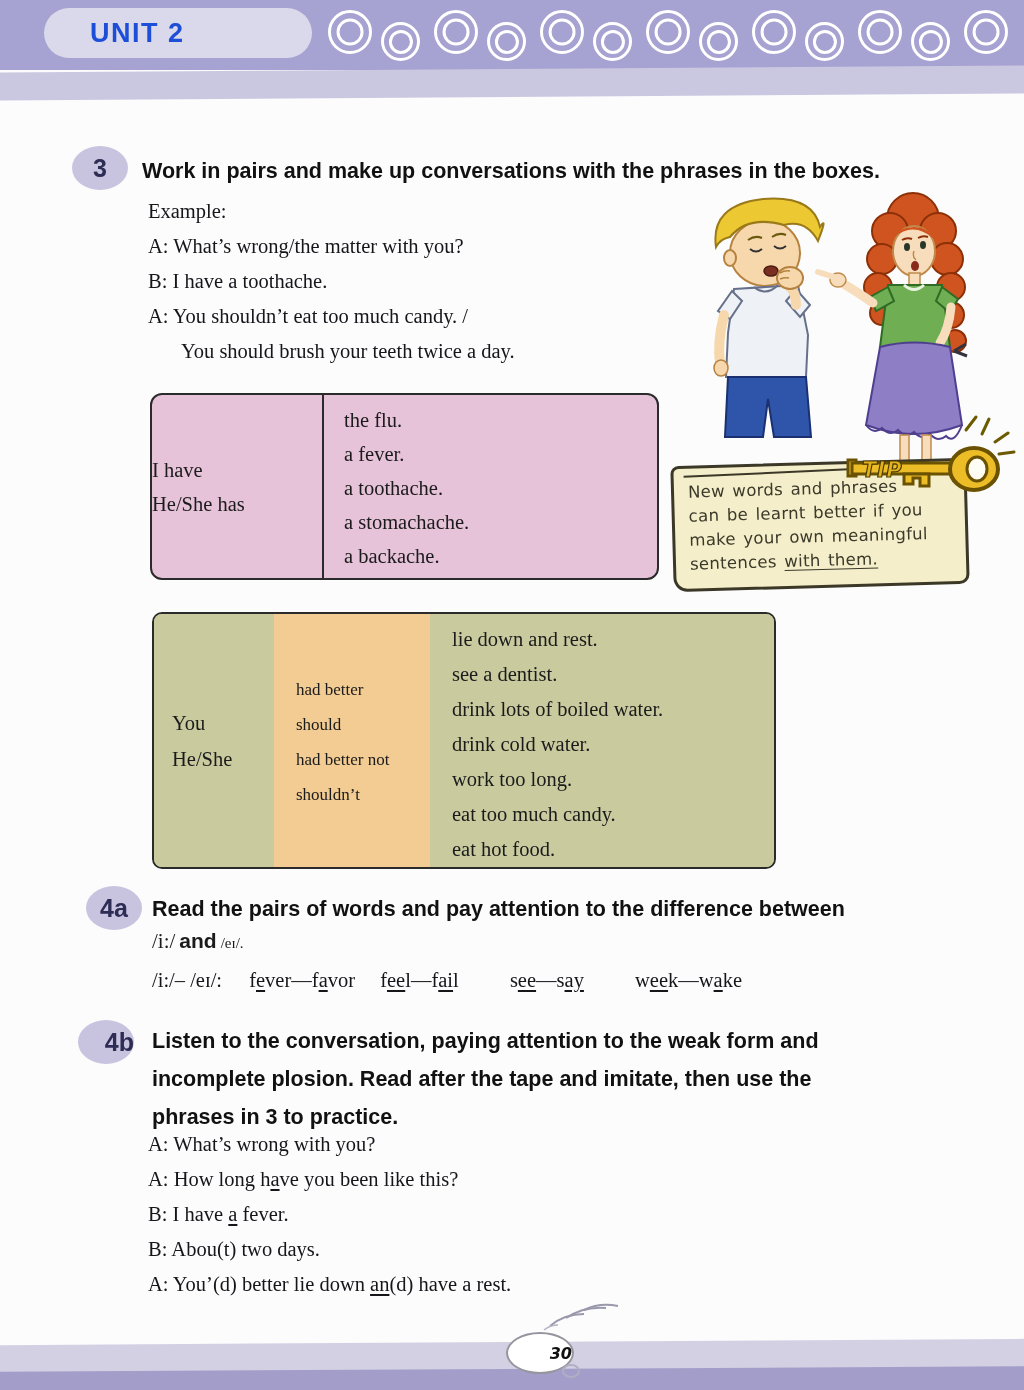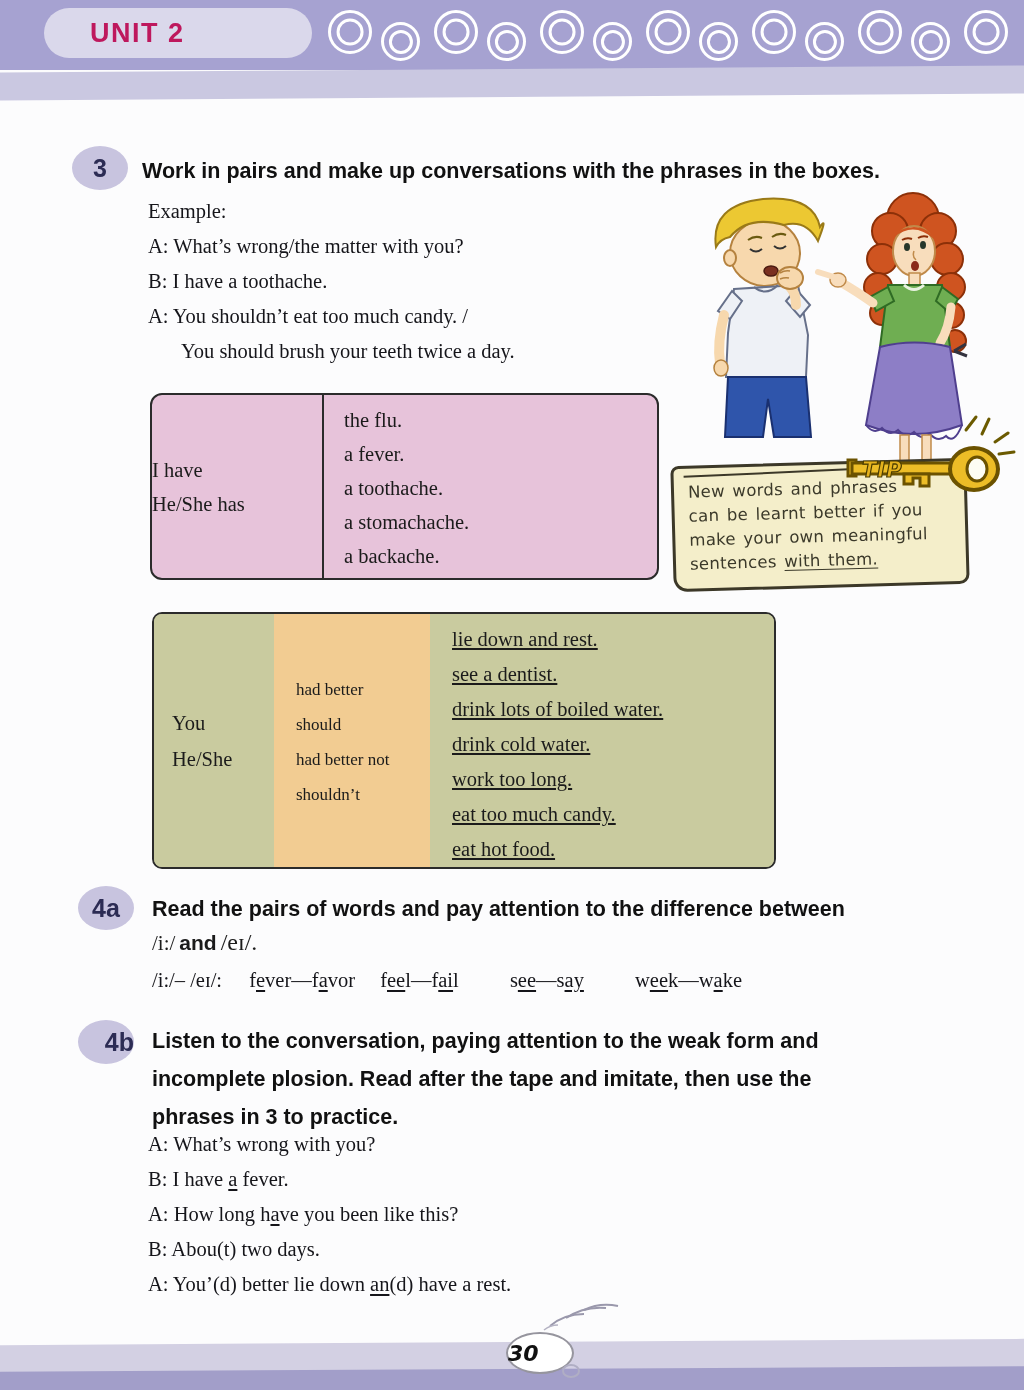--- a/index.html
+++ b/index.html
@@ -3,21 +3,21 @@
 <meta charset="utf-8">
 <style>
   html,body{margin:0;padding:0;}
   .page{position:relative;width:1024px;height:1390px;background:#fcfcfd;overflow:hidden;
         font-family:"Liberation Serif",serif;color:#1b1b1b;}
   
   .band-purple{position:absolute;left:0;top:0;width:100%;height:70px;background:#a6a2d1;}
   .band-light{position:absolute;left:-8px;top:69px;width:1040px;height:28px;background:#cac8e1;transform:rotate(-0.4deg);}
   .unit-pill{position:absolute;left:44px;top:8px;width:268px;height:50px;border-radius:26px;background:#dad8eb;
              display:flex;align-items:center;padding-left:46px;box-sizing:border-box;}
-  .unit-pill span{font-family:"Liberation Sans",sans-serif;font-weight:700;font-size:27px;letter-spacing:1.5px;color:#be185d;}
+  .unit-pill span{font-family:"Liberation Sans",sans-serif;font-weight:700;font-size:27px;letter-spacing:1.5px;color:#1d4ed8;}
   .ring{position:absolute;border:3px solid #ffffff;border-radius:50%;}
   .ring::after{content:"";position:absolute;left:50%;top:50%;transform:translate(-50%,-50%);
                width:55%;height:55%;border:3px solid #ffffff;border-radius:50%;}
   
   .badge{position:absolute;width:56px;height:44px;border-radius:50%;background:#c8c4df;
          display:flex;align-items:center;justify-content:center;
          font-family:"Liberation Sans",sans-serif;font-weight:700;font-size:25px;color:#2c2c54;}
   .h-bold{position:absolute;font-family:"Liberation Sans",sans-serif;font-weight:700;font-size:21.5px;line-height:38px;color:#111;}
   .body-text{position:absolute;font-size:20.5px;line-height:35px;color:#15151a;}
   .indent{padding-left:33px;}
@@ -27,37 +27,37 @@
             border:2px solid #2b2b2b;border-radius:12px;display:flex;overflow:hidden;}
   .pink-left{width:172px;border-right:2px solid #2b2b2b;display:flex;flex-direction:column;justify-content:center;
              box-sizing:border-box;font-size:20.5px;line-height:34px;}
   .pink-right{flex:1;padding:8px 0 0 20px;font-size:20.5px;line-height:34px;}
   
   .modal-box{position:absolute;left:152px;top:612px;width:620px;height:253px;border:2px solid #2b2b2b;border-radius:10px;
              display:flex;overflow:hidden;background:#c9cb9f;}
   .modal-c1{width:120px;display:flex;flex-direction:column;justify-content:center;padding-left:18px;box-sizing:border-box;
             font-size:20.5px;line-height:36px;background:#c9cb9f;}
   .modal-c2{width:156px;background:#f2cc92;padding:58px 0 0 22px;box-sizing:border-box;font-size:17px;line-height:35px;}
-  .modal-c3{flex:1;background:#c9cb9f;padding:8px 4px 0 22px;box-sizing:border-box;font-size:20.5px;line-height:35px;text-decoration:underline;}
+  .modal-c3{flex:1;background:#c9cb9f;padding:8px 4px 0 22px;box-sizing:border-box;font-size:20.5px;line-height:35px;}
   
   .tip-note{position:absolute;left:672px;top:462px;width:296px;height:126px;background:#f4eeca;
             border:3px solid #3c3828;border-radius:8px 16px 10px 14px;transform:rotate(-1.6deg);
             padding:12px 10px 0 14px;box-sizing:border-box;z-index:1;
             font-family:"DejaVu Sans",sans-serif;font-size:16.5px;line-height:24px;color:#3b392a;
             letter-spacing:0.3px;word-spacing:2px;}
   .tip-note::before{content:"";position:absolute;left:10px;top:5px;width:230px;border-top:2px solid #3c3828;transform:rotate(-1deg);}
   .key-wrap{position:absolute;left:846px;top:410px;z-index:2;}
   .tip-label{position:absolute;left:16px;top:48px;font-family:"DejaVu Sans",sans-serif;font-style:italic;font-weight:700;
              font-size:21px;color:#e4b11d;-webkit-text-stroke:1.2px #4a3c00;letter-spacing:1px;z-index:3;}
   
   .footer-light{position:absolute;left:-8px;top:1342px;width:1040px;height:30px;background:#d3d0e3;transform:rotate(-0.35deg);}
   .footer-dark{position:absolute;left:-8px;top:1369px;width:1040px;height:30px;background:#a29ec9;transform:rotate(-0.3deg);}
   .page-oval{position:absolute;left:506px;top:1332px;width:64px;height:38px;background:#ffffff;border:2px solid #96959e;
-             border-radius:50%;display:flex;align-items:center;justify-content:flex-start;z-index:2;
-             font-family:"DejaVu Sans",sans-serif;font-style:italic;font-weight:700;font-size:22px;color:#111;}
+             border-radius:50%;display:flex;align-items:center;justify-content:flex-end;z-index:2;
+             font-family:"DejaVu Sans",sans-serif;font-style:italic;font-weight:700;font-size:16px;color:#111;}
   .page-oval::after{content:"";position:absolute;right:-8px;bottom:-6px;width:14px;height:10px;
                     border:2px solid #b0aec4;border-radius:50%;}
   .swoosh{position:absolute;left:540px;top:1296px;z-index:1;}
   .illus{position:absolute;left:668px;top:185px;}
 </style>
 </head>
 <body>
 
 <div class="page">
 
@@ -208,49 +208,49 @@
       <div>lie down and rest.</div>
       <div>see a dentist.</div>
       <div>drink lots of boiled water.</div>
       <div>drink cold water.</div>
       <div>work too long.</div>
       <div>eat too much candy.</div>
       <div>eat hot food.</div>
     </div>
   </div>
 
-  <div class="badge" style="left:78px;top:886px;">
+  <div class="badge" style="left:86px;top:886px;">
     <span>4a</span>
   </div>
   <div class="h-bold" style="left:152px;top:890px;width:860px;">Read the pairs of words and pay attention to the difference between</div>
   <div style="position:absolute;left:152px;top:929px;">
     <span style="font-size:21px;">/i:/</span>
     <span style="font-family:'Liberation Sans',sans-serif;font-weight:700;font-size:21px;">and</span>
-    <span style="font-size:24px;">/eɪ/.</span>
+    <span style="font-size:15px;">/eɪ/.</span>
   </div>
   <div class="body-text" style="left:152px;top:963px;width:780px;">
     <span style="margin-right:22px;">/i:/– /eɪ/:</span>
     <span style="margin-right:20px;"><span>f</span><span class="u">e</span><span>ver—f</span><span class="u">a</span><span>vor</span></span>
     <span style="margin-right:46px;"><span>f</span><span class="u">ee</span><span>l—f</span><span class="u">ai</span><span>l</span></span>
     <span style="margin-right:46px;"><span>s</span><span class="u">ee</span><span>—s</span><span class="u">ay</span></span>
     <span><span>w</span><span class="u">ee</span><span>k—w</span><span class="u">a</span><span>ke</span></span>
   </div>
 
   <div class="badge" style="left:78px;top:1020px;justify-content:flex-end;">
     <span>4b</span>
   </div>
   <div class="h-bold" style="left:152px;top:1022px;width:870px;">
     <div>Listen to the conversation, paying attention to the weak form and</div>
     <div>incomplete plosion. Read after the tape and imitate, then use the</div>
     <div>phrases in 3 to practice.</div>
   </div>
   <div class="body-text" style="left:148px;top:1127px;width:620px;">
     <div><span>A: What’s wrong with you?</span></div>
+    <div><span>A: How long h</span><span class="u">a</span><span>ve you been like this?</span></div>
     <div><span>B: I have </span><span class="u">a</span><span> fever.</span></div>
-    <div><span>A: How long h</span><span class="u">a</span><span>ve you been like this?</span></div>
     <div><span>B: Abou(t) two days.</span></div>
     <div><span>A: You’(d) better lie down </span><span class="u">an</span><span>(d) have a rest.</span></div>
   </div>
 
   <div class="footer-light"></div>
   <div class="footer-dark"></div>
   <svg class="swoosh" width="90" height="44" viewBox="0 0 90 44">
     <path d="M10,30 q14,-12 34,-12" stroke="#9a98ac" stroke-width="2" fill="none"></path>
     <path d="M26,22 q18,-12 40,-10" stroke="#9a98ac" stroke-width="2" fill="none"></path>
     <path d="M44,14 q16,-8 34,-4" stroke="#9a98ac" stroke-width="2" fill="none"></path>

